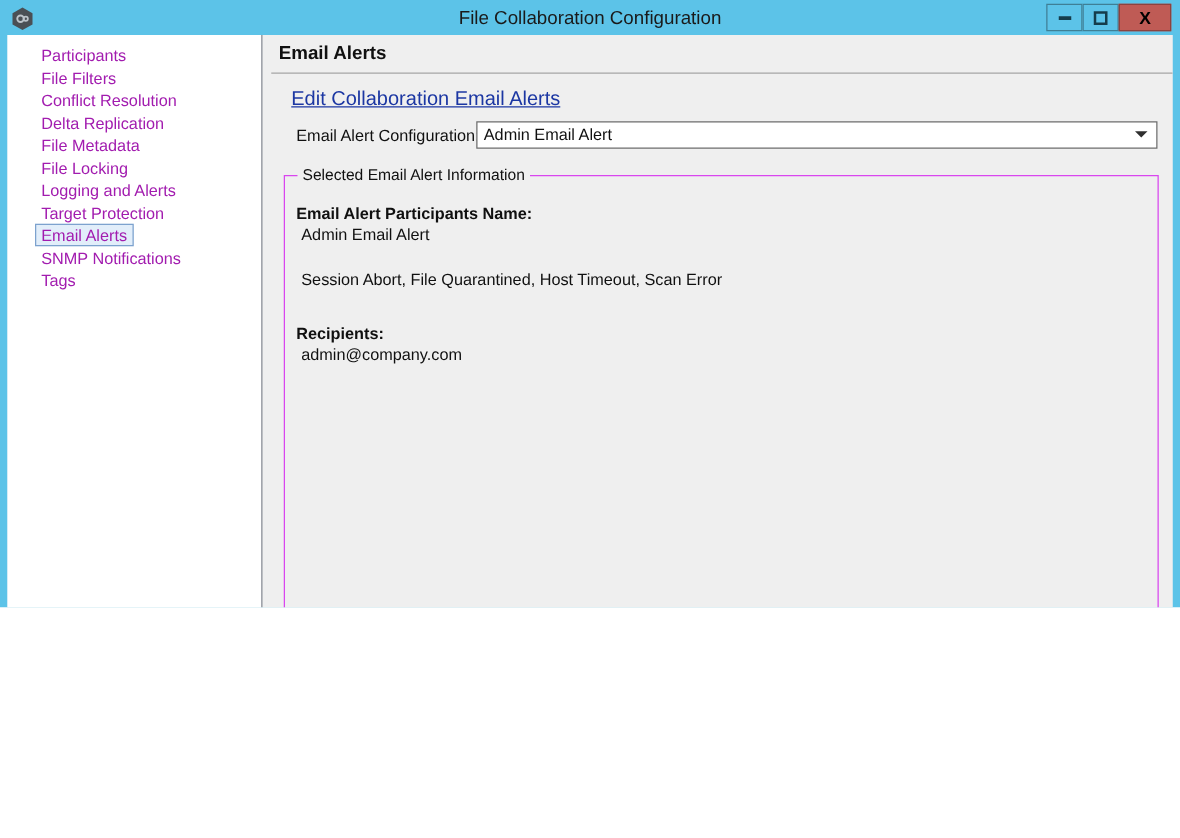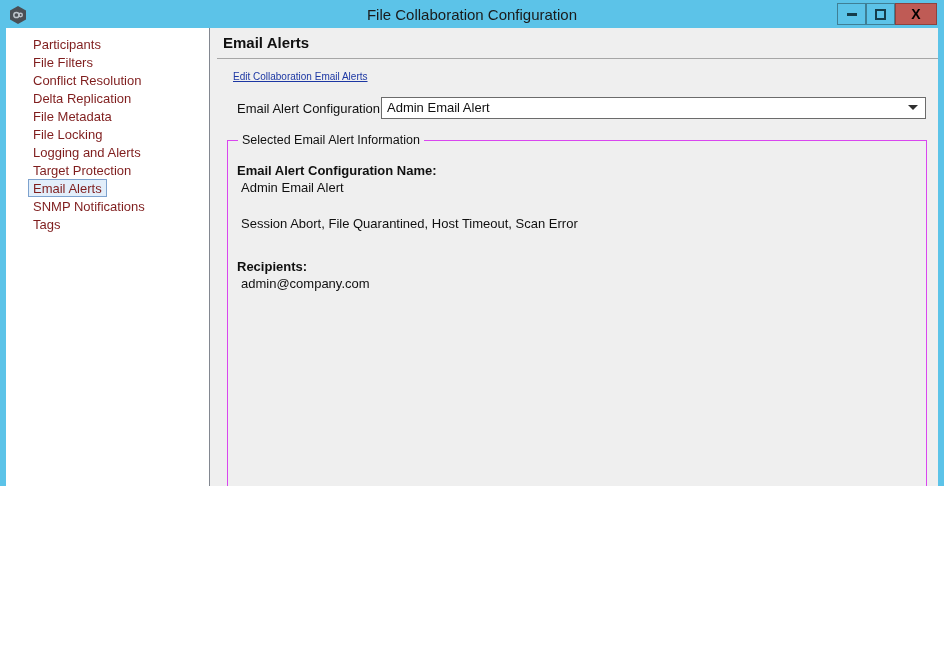--- a/index.html
+++ b/index.html
@@ -107,21 +107,21 @@
     box-sizing: border-box;
     overflow: hidden;
     padding-top: 7px;
   }
   .nav-item {
     height: 18px;
     line-height: 18px;
     margin: 0 0 0 22px;
     padding: 0 4px;
     font-size: 13px;
-    color: #7f1d1d;
+    color: #a21caf;
     display: inline-block;
     box-sizing: border-box;
     border: 1px solid transparent;
     white-space: nowrap;
     cursor: default;
   }
   .nav-row { height: 18px; }
   .nav-item.selected {
     background: #e2eefa;
     border: 1px solid #7da2ce;
@@ -150,21 +150,21 @@
     left: 6px;
     top: 30px;
     width: 721px;
     height: 1px;
     background: #a6a6a6;
   }
   #edit-link {
     position: absolute;
     left: 22px;
     top: 43px;
-    font-size: 10px;
+    font-size: 16px;
     color: #1c37a3;
     text-decoration: underline;
     cursor: pointer;
   }
   #combo-label {
     position: absolute;
     left: 26px;
     top: 73px;
     font-size: 13px;
     color: #101010;
@@ -327,21 +327,21 @@
       <div id="combo-label">Email Alert Configuration:</div>
       <div id="combo">
         <span id="combo-value">Admin Email Alert</span>
         <span id="combo-arrow"></span>
       </div>
 
       <div id="groupbox">
         <div id="group-legend">Selected Email Alert Information</div>
 
         <div class="info-block" id="blk-name">
-          <div class="info-head">Email Alert Configuration Name:</div>
+          <div class="info-head">Email Alert Participants Name:</div>
           <div class="info-val">Admin Email Alert</div>
         </div>
 
         <div class="info-block" id="blk-alerts">
           <div class="info-val">Session Abort, File Quarantined, Host Timeout, Scan Error</div>
         </div>
 
         <div class="info-block" id="blk-recip">
           <div class="info-head">Recipients:</div>
           <div class="info-val">admin@company.com</div>

